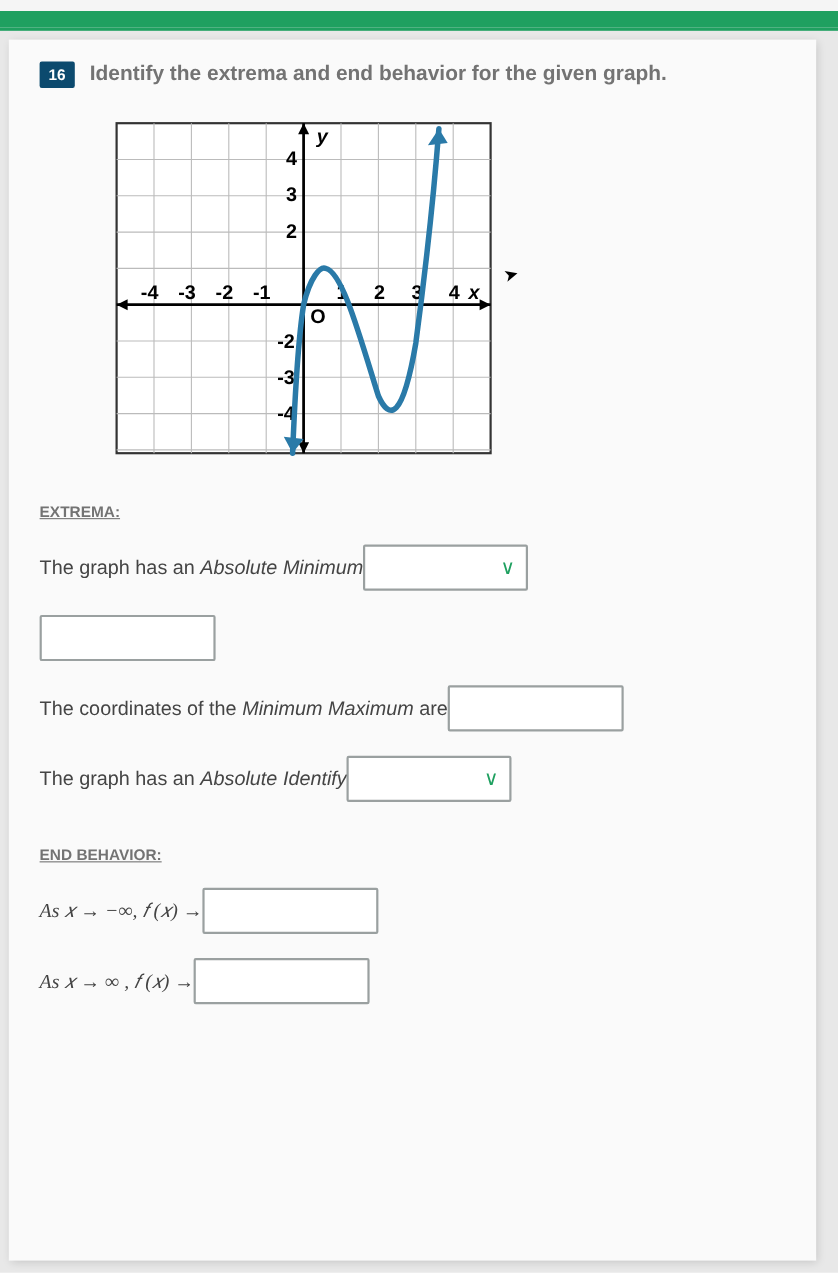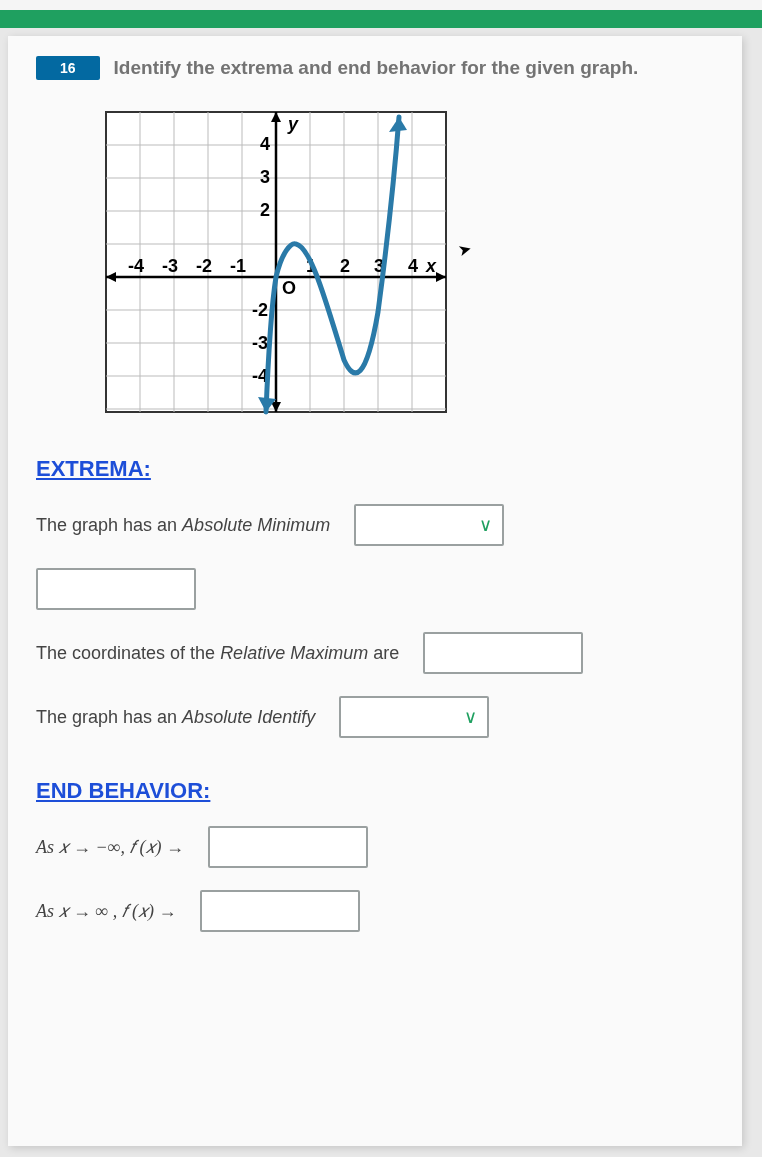--- a/index.html
+++ b/index.html
@@ -22,49 +22,49 @@
     min-height: 1110px;
     box-shadow: 2px 2px 8px rgba(0,0,0,0.15);
   }
   .q-header {
     display: flex;
     align-items: center;
     gap: 14px;
     margin-bottom: 22px;
   }
   .q-num {
-    background: #0369a1;
+    background: #0c4a6e;
     color: #fff;
     font-weight: 600;
     font-size: 14px;
-    padding: 4px 24px;
+    padding: 4px 8px;
     border-radius: 2px;
     min-width: 30px;
     text-align: center;
   }
   .q-text {
     font-weight: 700;
     font-size: 19px;
     color: #737373;
   }
   .graph-wrap {
     margin: 10px 0 30px 60px;
   }
   .section-head {
     font-weight: 700;
     text-decoration: underline;
-    font-size: 22px;
-    color: #1d4ed8;
+    font-size: 14px;
+    color: #737373;
     margin: 10px 0 12px 0;
   }
   .line {
     display: flex;
     align-items: center;
     flex-wrap: wrap;
-    gap: 24px;
+    gap: 0;
     margin: 22px 0;
     font-size: 18px;
     color: #444;
   }
   .line .ital { font-style: italic; }
   .answer-box {
     border: 2px solid #9aa0a0;
     background: #fff;
     height: 42px;
     min-width: 150px;
@@ -167,21 +167,21 @@
     </div>
   </div>
 
   <div class="line">
     <div class="answer-box text">
       <span></span>
     </div>
   </div>
 
   <div class="line">
-    <span><span>The coordinates of the </span><span class="ital">Relative Maximum</span><span> are</span></span>
+    <span><span>The coordinates of the </span><span class="ital">Minimum Maximum</span><span> are</span></span>
     <div class="answer-box text">
       <span></span>
     </div>
   </div>
 
   <div class="line">
     <span><span>The graph has an </span><span class="ital">Absolute Identify</span></span>
     <div class="answer-box">
       <span></span>
       <span>∨</span>

